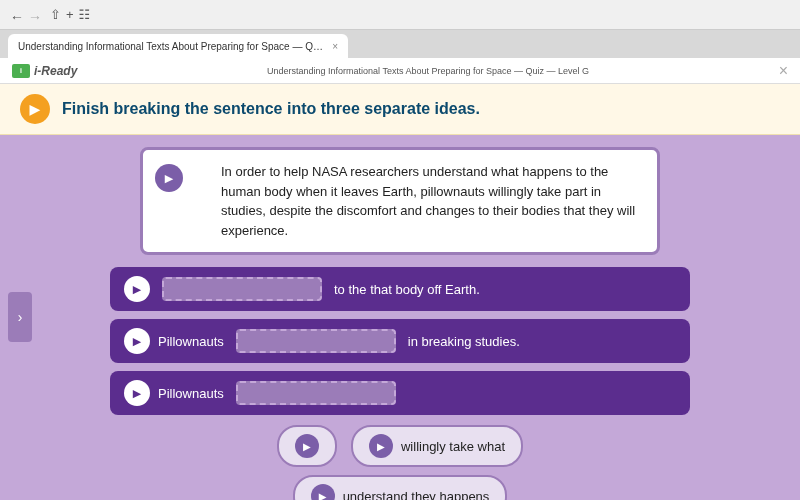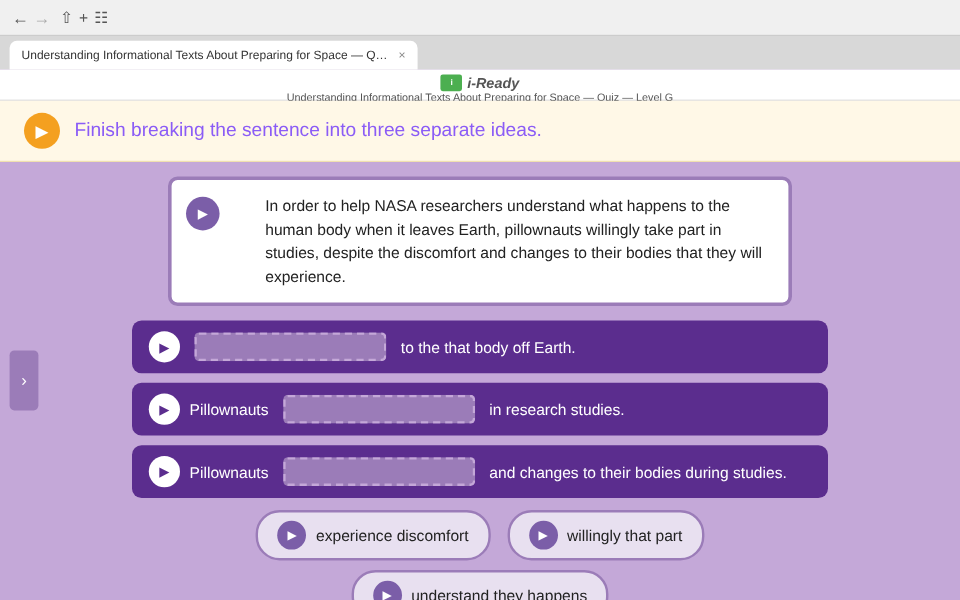--- a/index.html
+++ b/index.html
@@ -28,34 +28,34 @@
 
 <div style="background:#d8d8d8;height:28px;display:flex;align-items:flex-end;padding:0 8px;gap:4px;">
   <div style="background:white;border-radius:6px 6px 0 0;padding:4px 10px;font-size:10px;color:#333;display:flex;align-items:center;gap:5px;height:24px;max-width:340px;overflow:hidden;white-space:nowrap;">
     <span style="overflow:hidden;text-overflow:ellipsis;">Understanding Informational Texts About Preparing for Space — Quiz — Level G</span>
     <span style="font-size:10px;color:#888;cursor:pointer;">×</span>
   </div>
 </div>
 
 <div style="height:442px;background:#c4a8d8;display:flex;flex-direction:column;">
 
-  <div style="background:white;display:flex;align-items:center;justify-content:space-between;padding:4px 12px;border-bottom:1px solid #ddd;height:26px;flex-direction:column;">
+  <div style="background:white;display:flex;align-items:center;justify-content:space-between;padding:4px 12px;border-bottom:1px solid #ddd;height:26px;">
     <div style="display:flex;align-items:center;gap:4px;">
       <div style="width:18px;height:14px;background:#4caf50;border-radius:2px;display:flex;align-items:center;justify-content:center;color:white;font-size:7px;font-weight:bold;">i</div>
       <span style="font-size:12px;color:#555;font-weight:bold;font-style:italic;">i-Ready</span>
     </div>
     <span style="font-size:9px;color:#555;">Understanding Informational Texts About Preparing for Space — Quiz — Level G</span>
     <button style="background:none;border:none;font-size:16px;color:#aaa;cursor:pointer;">×</button>
   </div>
 
   <div style="background:#fff8e7;padding:10px 20px;display:flex;align-items:center;gap:12px;border-bottom:1px solid #f0e0b0;">
     <button style="width:30px;height:30px;background:#f4a020;border-radius:50%;display:flex;align-items:center;justify-content:center;cursor:pointer;border:none;flex-shrink:0;">
       <span style="color:white;font-size:14px;">▶</span>
     </button>
-    <span style="font-size:16px;font-weight:normal;color:#8b5cf6;">Finish breaking the sentence into three separate ideas.</span>
+    <span style="font-size:16px;font-weight:bold;color:#0c4a6e;">Finish breaking the sentence into three separate ideas.</span>
   </div>
 
   <div style="flex:1;display:flex;flex-direction:column;align-items:center;padding:12px 70px 8px 70px;position:relative;">
 
     <button style="position:absolute;left:8px;top:50%;transform:translateY(-80%);width:24px;height:50px;background:#9b7cb8;border-radius:4px;display:flex;align-items:center;justify-content:center;cursor:pointer;border:none;color:white;font-size:14px;">›</button>
 
     <div style="background:white;border:3px solid #9b7cb8;border-radius:8px;padding:12px 18px 12px 12px;display:flex;gap:10px;margin-bottom:12px;max-width:520px;width:100%;">
       <button style="width:28px;height:28px;background:#7b5ea8;border-radius:50%;display:flex;align-items:center;justify-content:center;cursor:pointer;border:none;flex-shrink:0;margin-top:2px;">
         <span style="color:white;font-size:11px;">▶</span>
       </button>
@@ -71,46 +71,44 @@
         <div style="display:inline-block;width:160px;height:24px;background:#9b7cb8;border:2px dashed #c4a8d8;border-radius:4px;vertical-align:middle;margin:0 4px;"></div>
         <span>to the that body off Earth.</span>
       </div>
 
       <div style="background:#5b2d8e;border-radius:8px;padding:9px 14px;display:flex;align-items:center;gap:8px;color:white;font-size:13px;">
         <button style="width:26px;height:26px;background:white;border-radius:50%;display:flex;align-items:center;justify-content:center;cursor:pointer;border:none;flex-shrink:0;">
           <span style="color:#5b2d8e;font-size:11px;">▶</span>
         </button>
         <span>Pillownauts</span>
         <div style="display:inline-block;width:160px;height:24px;background:#9b7cb8;border:2px dashed #c4a8d8;border-radius:4px;vertical-align:middle;margin:0 4px;"></div>
-        <span>in research studies.</span>
+        <span>in breaking studies.</span>
       </div>
 
       <div style="background:#5b2d8e;border-radius:8px;padding:9px 14px;display:flex;align-items:center;gap:8px;color:white;font-size:13px;">
         <button style="width:26px;height:26px;background:white;border-radius:50%;display:flex;align-items:center;justify-content:center;cursor:pointer;border:none;flex-shrink:0;">
           <span style="color:#5b2d8e;font-size:11px;">▶</span>
         </button>
         <span>Pillownauts</span>
         <div style="display:inline-block;width:160px;height:24px;background:#9b7cb8;border:2px dashed #c4a8d8;border-radius:4px;vertical-align:middle;margin:0 4px;"></div>
-        <span>and changes to their bodies during studies.</span>
       </div>
     </div>
 
     <div style="display:flex;flex-direction:column;align-items:center;gap:8px;padding:10px 0 4px;">
       <div style="display:flex;gap:14px;">
         <div style="background:#e8e0f0;border:2px solid #9b7cb8;border-radius:20px;padding:7px 16px;display:flex;align-items:center;gap:8px;cursor:pointer;font-size:13px;color:#222;">
           <button style="width:24px;height:24px;background:#7b5ea8;border-radius:50%;display:flex;align-items:center;justify-content:center;border:none;cursor:pointer;flex-shrink:0;">
             <span style="color:white;font-size:10px;">▶</span>
           </button>
-          <span>experience discomfort</span>
         </div>
         <div style="background:#e8e0f0;border:2px solid #9b7cb8;border-radius:20px;padding:7px 16px;display:flex;align-items:center;gap:8px;cursor:pointer;font-size:13px;color:#222;">
           <button style="width:24px;height:24px;background:#7b5ea8;border-radius:50%;display:flex;align-items:center;justify-content:center;border:none;cursor:pointer;flex-shrink:0;">
             <span style="color:white;font-size:10px;">▶</span>
           </button>
-          <span>willingly that part</span>
+          <span>willingly take what</span>
         </div>
       </div>
       <div style="display:flex;gap:14px;">
         <div style="background:#e8e0f0;border:2px solid #9b7cb8;border-radius:20px;padding:7px 16px;display:flex;align-items:center;gap:8px;cursor:pointer;font-size:13px;color:#222;">
           <button style="width:24px;height:24px;background:#7b5ea8;border-radius:50%;display:flex;align-items:center;justify-content:center;border:none;cursor:pointer;flex-shrink:0;">
             <span style="color:white;font-size:10px;">▶</span>
           </button>
           <span>understand they happens</span>
         </div>
       </div>

